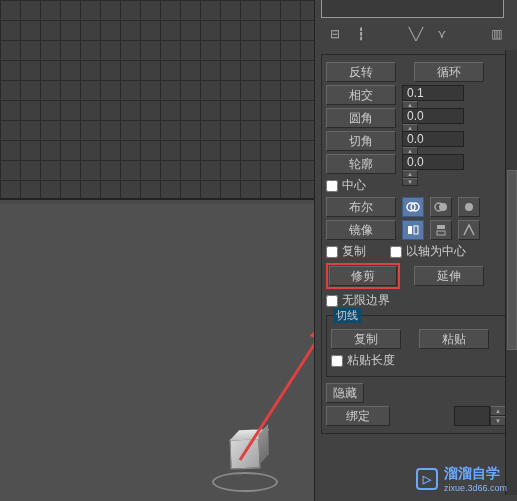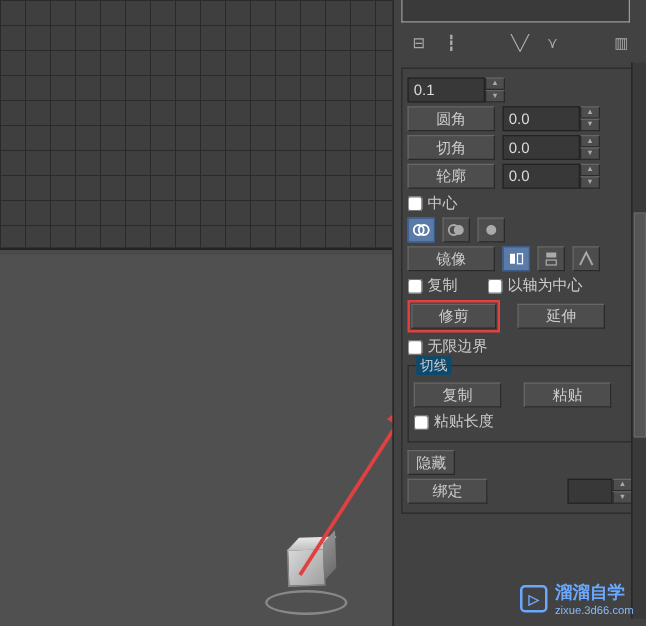--- a/index.html
+++ b/index.html
@@ -132,20 +132,21 @@
     justify-content: center;
     font-size: 12px;
     cursor: pointer;
   }
   .btn-half { width: 70px; }
   .btn-half2 { width: 68px; }
   .spinner {
     display: flex;
     width: 78px;
     height: 20px;
+    flex-direction: column;
   }
   .spinner-input {
     background: #383838;
     border: 1px solid #222;
     color: #ddd;
     width: 62px;
     height: 20px;
     padding: 0 4px;
     font-size: 12px;
   }
@@ -276,22 +277,28 @@
     <span class="tb-icon">┇</span>
     <span class="spacer"></span>
     <span class="tb-icon">╲╱</span>
     <span class="tb-icon">⋎</span>
     <span class="spacer"></span>
     <span class="tb-icon">▥</span>
   </div>
 
   <div class="rollout" style="margin-top:6px;">
 
-
-    <div class="row">
+    <div class="row">
+      <div class="btn btn-half">反转</div>
+      <div style="width:6px"></div>
+      <div class="btn btn-half">循环</div>
+    </div>
+
+    <div class="row">
+      <div class="btn btn-half">相交</div>
       <div class="spinner">
         <input class="spinner-input" value="0.1" style="">
         <div class="spinner-btns">
           <div class="spinner-btn">▲</div>
           <div class="spinner-btn">▼</div>
         </div>
       </div>
     </div>
 
     <div class="row">
@@ -328,20 +335,21 @@
     </div>
 
     <div class="row" style="justify-content:flex-start; padding-right:20px;">
       <label class="chk">
         <input type="checkbox" style="">
         <span>中心</span>
       </label>
     </div>
 
     <div class="row">
+      <div class="btn btn-half">布尔</div>
       <div class="icon-btn active">
         <svg width="14" height="14">
             <circle cx="5" cy="7" r="4" fill="none" stroke="#fff" stroke-width="1.5"></circle>
             <circle cx="9" cy="7" r="4" fill="none" stroke="#fff" stroke-width="1.5"></circle>
           </svg>
       </div>
       <div class="icon-btn">
         <svg width="14" height="14">
             <circle cx="5" cy="7" r="4" fill="none" stroke="#aaa" stroke-width="1.5"></circle>
             <circle cx="9" cy="7" r="4" fill="#aaa"></circle>

